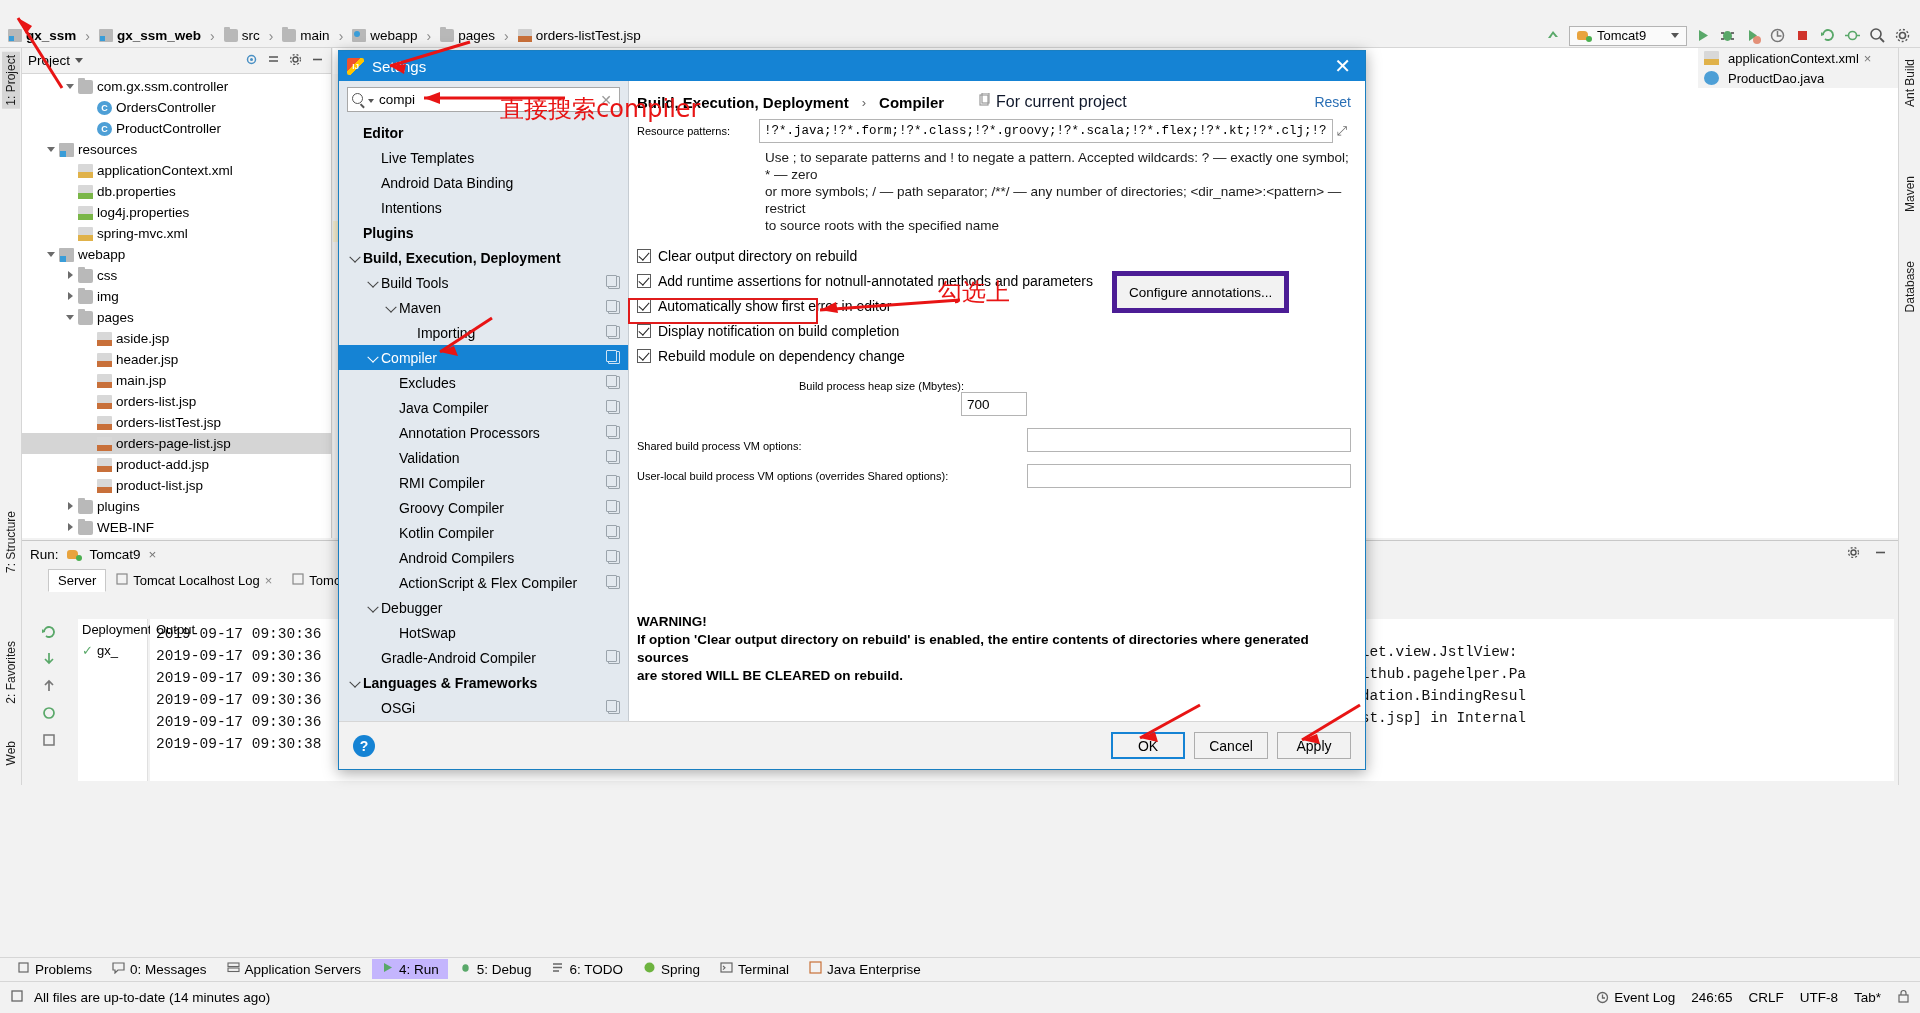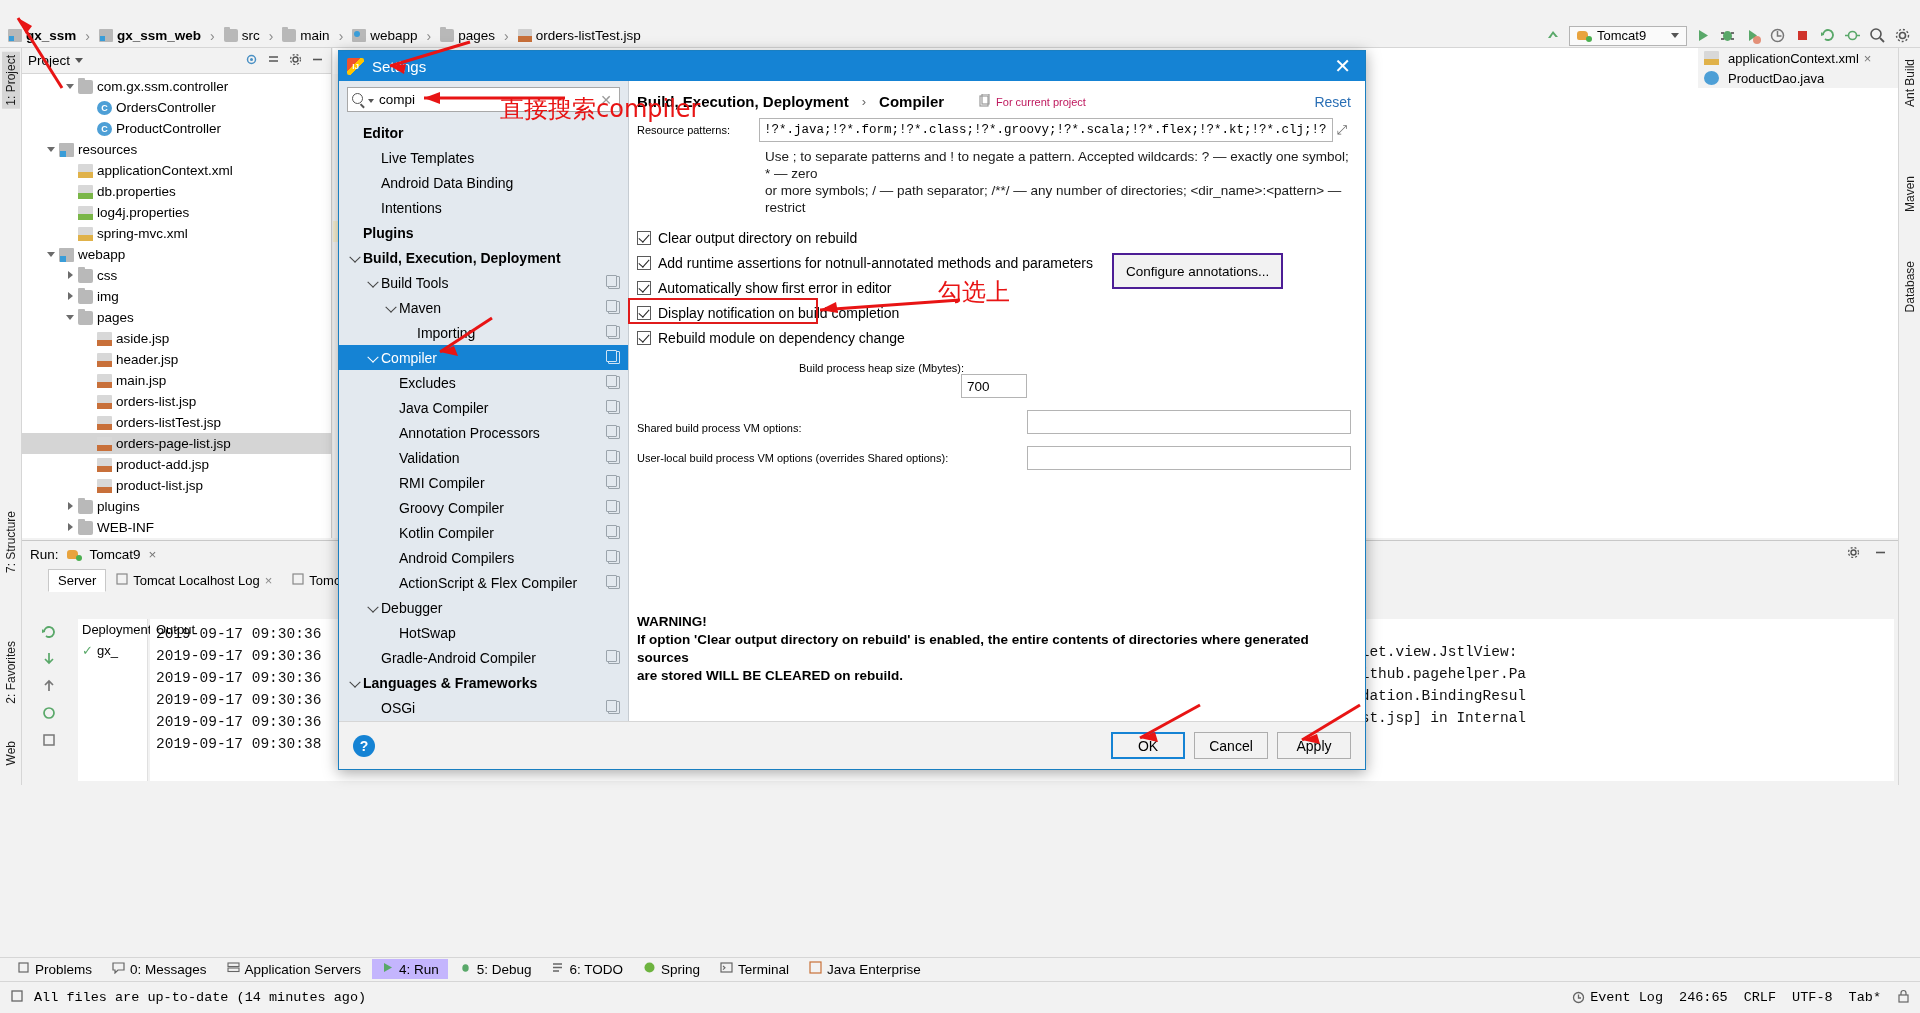--- a/index.html
+++ b/index.html
@@ -123,21 +123,20 @@
   .toolbarbottom {
     position:absolute; left:0; bottom:33px; width:1920px; height:23px; background:#f2f2f2;
     display:flex; align-items:center; padding-left:8px; gap:2px; border-top:1px solid #d6d6d6;
   }
   .tbtn{ display:flex; align-items:center; gap:5px; padding:2px 9px; font-size:13.5px; cursor:default;}
   .tbtn.sel{ background:#c4b5fd; }
   .statusbar {
     position:absolute; left:0; bottom:0; width:1920px; height:32px; background:#f2f2f2;
     display:flex; align-items:center; padding:10px 10px; gap:10px; border-top:1px solid #d6d6d6;
     font-size:13.5px;
-    font-family:Liberation Mono, monospace;
   }
   .statusbar .right{ margin-left:auto; display:flex; align-items:center; gap:16px;}
 
   
   .dialog {
     position:absolute; left:338px; top:50px; width:1028px; height:720px;
     background:#f2f2f2; border:1px solid #1a7fc1; box-shadow:0 3px 14px rgba(0,0,0,.35);
     display:flex; flex-direction:column;
   }
   .dlg-title {
@@ -169,40 +168,40 @@
   .strow.sel .sarrow.down:before{border-color:#fff;}
   .copy-ico{ position:absolute; right:8px; width:12px; height:13px; border:1px solid #9aa3ab; border-radius:1px;}
   .copy-ico:before{content:"";position:absolute;left:-3px;top:-2px;width:9px;height:10px;border:1px solid #9aa3ab;background:#e3e9ef;border-radius:1px;}
   .strow.sel .copy-ico{border-color:#cfe4f5;}
   .strow.sel .copy-ico:before{border-color:#cfe4f5;background:#1583d4;}
 
   .dlg-right{ flex:1; background:#fff; display:flex; flex-direction:column; min-width:0; position:relative;}
   .bc-row{ display:flex; align-items:center; padding:12px 14px 8px 8px; gap:8px; }
   .bc-main{ font-size:15px; font-weight:bold; }
   .bc-sep{ color:#666; margin:0 5px; }
-  .bc-scope{ display:flex; align-items:center; gap:5px; color:#be185d; font-size:11px; margin-left:26px;}
+  .bc-scope{ display:flex; align-items:center; gap:5px; color:#0f172a; font-size:16px; margin-left:26px;}
   .bc-reset{ margin-left:auto; color:#2a6fb5; font-size:14px; cursor:default;}
   .form{ padding:0 14px 0 8px; }
   .frow{ display:flex; align-items:center; margin-bottom:6px; }
   .flabel{ font-size:11px; }
   .rp-label{ width:122px; }
   .rp-field{
     flex:1; height:24px; border:1px solid #b4b4b4; background:#fff; display:flex; align-items:center;
     padding:0 4px; overflow:hidden; font-family:"Liberation Mono", monospace; font-size:12.5px;
   }
   .rp-expand{ width:18px; text-align:center; color:#666; font-size:13px; }
   .hint{ margin-left:128px; font-size:13.5px; color:#1a1a1a; line-height:17px; max-width:600px;}
   .cbrow{ display:flex; align-items:center; margin-top:9px; position:relative;}
   .cb{ width:14px;height:14px;border:1px solid #5a5a5a;background:#fff;margin-right:7px;flex:none;position:relative;}
   .cb.on:after{content:"";position:absolute;left:3px;top:0px;width:5px;height:9px;border-right:1.8px solid #222;border-bottom:1.8px solid #222;transform:rotate(42deg);}
   .cb.blue{ border-color:#1583d4; }
   .cblabel{ font-size:14px; }
   .side-note{ position:absolute; left:398px; font-size:14px; color:#1a1a1a; white-space:nowrap;}
   .btn-outline{
-    border:2px solid #4c1d95; background:#f2f2f2; height:25px; padding:16px 12px; font-size:13.5px;
+    border:5px solid #4c1d95; background:#f2f2f2; height:25px; padding:16px 12px; font-size:13.5px;
     display:inline-flex; align-items:center; cursor:default;
   }
   .trow-input{ height:24px; border:1px solid #b4b4b4; background:#fff; }
   .warnblock{ position:absolute; left:8px; bottom:36px; width:720px; font-size:13.5px; font-weight:bold; line-height:18px;}
   .dlg-footer{
     height:48px; background:#f2f2f2; display:flex; align-items:center; padding:0 14px; gap:9px;
     border-top:1px solid #d6d6d6;
   }
   .help-btn{ width:22px;height:22px;border-radius:50%;background:#1583d4;color:#fff;font-size:14px;
     display:flex;align-items:center;justify-content:center;font-weight:bold;cursor:default;}
@@ -856,20 +855,21 @@
             <span class="flabel rp-label">Resource patterns:</span>
             <span class="rp-field">
               <span style="white-space:nowrap;overflow:hidden;">!?*.java;!?*.form;!?*.class;!?*.groovy;!?*.scala;!?*.flex;!?*.kt;!?*.clj;!?*.aj</span>
             </span>
             <span class="rp-expand">⤢</span>
           </div>
 
           <div class="hint">
             <div>Use ; to separate patterns and ! to negate a pattern. Accepted wildcards: ? — exactly one symbol; * — zero</div>
             <div>or more symbols; / — path separator; /**/ — any number of directories; &lt;dir_name&gt;:&lt;pattern&gt; — restrict</div>
+            <div>to source roots with the specified name</div>
           </div>
 
           <div id="cbcontainer" style="margin-top:14px;">
               <div class="cbrow">
                 <span class="cb on"></span>
                 <span class="cblabel">Clear output directory on rebuild</span>
               </div>
               <div class="cbrow">
                 <span class="cb on"></span>
                 <span class="cblabel">Add runtime assertions for notnull-annotated methods and parameters</span>

